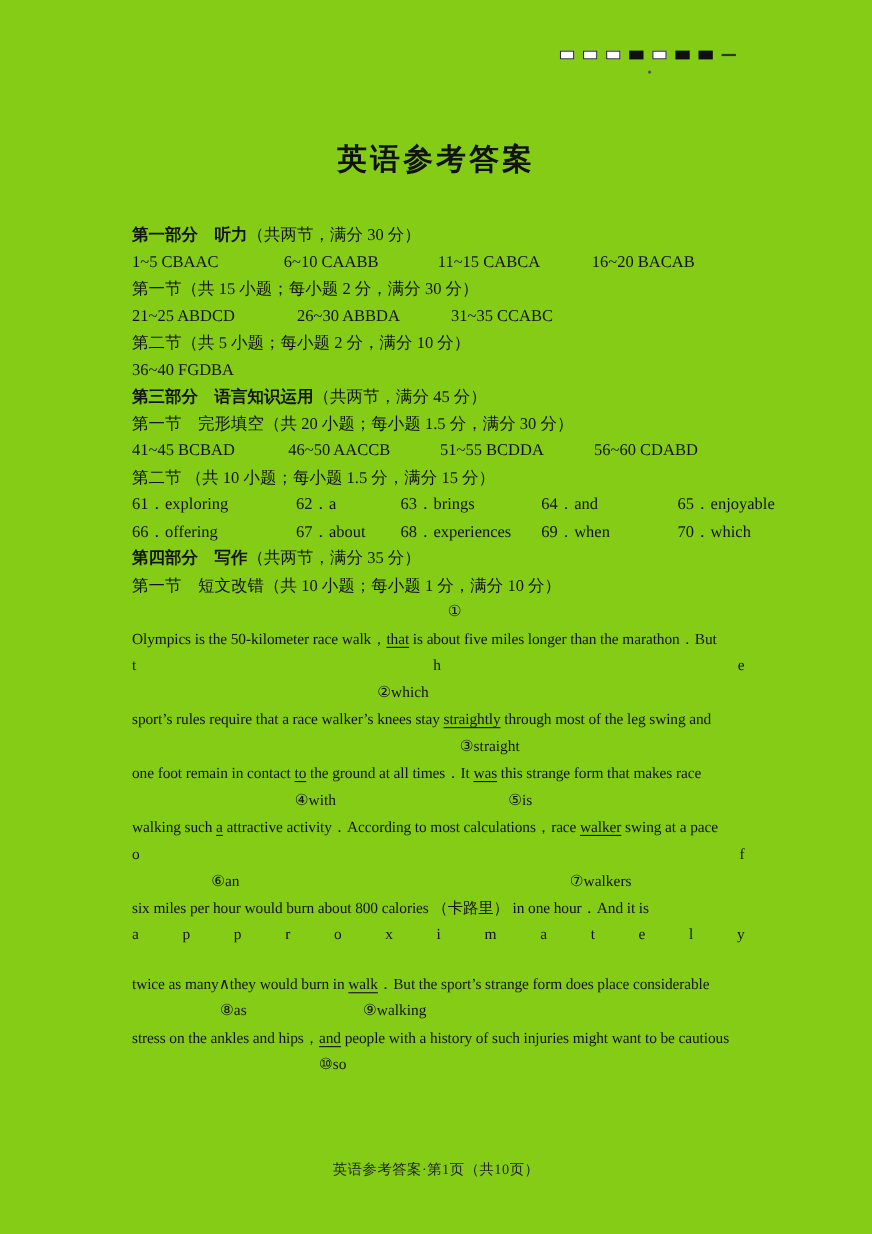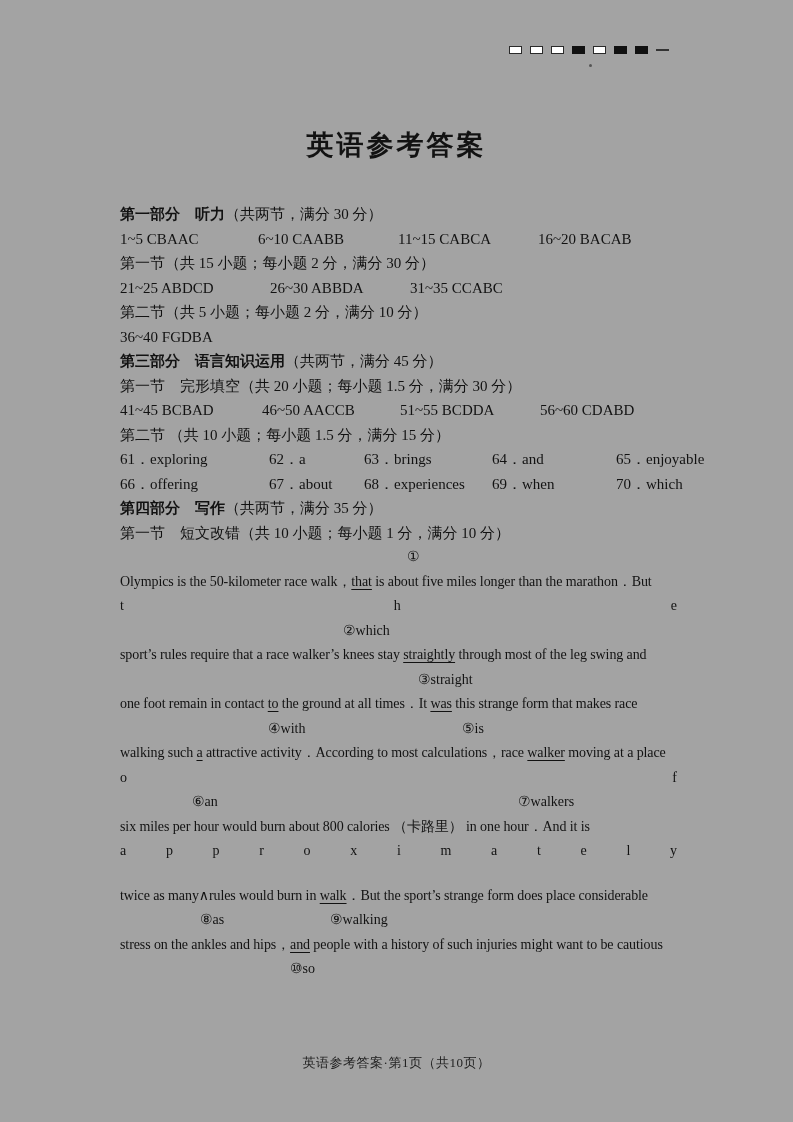--- a/index.html
+++ b/index.html
@@ -1,17 +1,17 @@
 <!DOCTYPE html>
 <html><head>
 <meta charset="utf-8">
 <style>
   html,body{margin:0;padding:0;background:#ffffff;}
   .page{
-    position:relative;width:793px;height:1122px;background:#a3a3a3;
+    position:relative;width:793px;height:1122px;background:#84cc16;
     font-family:"Liberation Serif","DejaVu Serif","DejaVu Sans",serif;
     color:#121212;overflow:hidden;
   }
   
   .reg-marks{position:absolute;top:46px;left:509px;display:flex;align-items:center;gap:8px;}
   .mk{width:13px;height:8px;box-sizing:border-box;display:inline-block;}
   .mk.o{border:1.5px solid #2a2a2a;background:#fff;}
   .mk.f{background:#101010;}
   .mk.l{height:2px;background:#333;border:none;}
   .spec{position:absolute;top:64px;left:589px;width:3px;height:3px;background:#555;border-radius:50%;}
@@ -106,21 +106,21 @@
     <div class="ln corr">
         <span class="abs" style="left:298px">③straight</span>
       </div>
 
     <div class="ln p"><span>one foot remain in contact </span><span class="u">to</span><span> the ground at all times．It </span><span class="u">was</span><span> this strange form that makes race</span></div>
     <div class="ln corr">
         <span class="abs" style="left:148px">④with</span>
         <span class="abs" style="left:342px">⑤is</span>
       </div>
 
-    <div class="ln p"><span>walking such </span><span class="u">a</span><span> attractive activity．According to most calculations，race </span><span class="u">walker</span><span> moving at a place</span></div>
+    <div class="ln p"><span>walking such </span><span class="u">a</span><span> attractive activity．According to most calculations，race </span><span class="u">walker</span><span> swing at a pace</span></div>
     <div class="ln spread">
         <span>o</span>
         <span>f</span>
       </div>
     <div class="ln corr">
         <span class="abs" style="left:72px">⑥an</span>
         <span class="abs" style="left:398px">⑦walkers</span>
       </div>
 
     <div class="ln p">six miles per hour would burn about 800 calories （卡路里） in one hour．And it is</div>
@@ -133,21 +133,21 @@
         <span>x</span>
         <span>i</span>
         <span>m</span>
         <span>a</span>
         <span>t</span>
         <span>e</span>
         <span>l</span>
         <span>y</span>
       </div>
 
-    <div class="ln p gap"><span>twice as many∧rules would burn in </span><span class="u">walk</span><span>．But the sport’s strange form does place considerable</span></div>
+    <div class="ln p gap"><span>twice as many∧they would burn in </span><span class="u">walk</span><span>．But the sport’s strange form does place considerable</span></div>
     <div class="ln corr">
         <span class="abs" style="left:80px">⑧as</span>
         <span class="abs" style="left:210px">⑨walking</span>
       </div>
 
     <div class="ln p"><span>stress on the ankles and hips，</span><span class="u">and</span><span> people with a history of such injuries might want to be cautious</span></div>
     <div class="ln corr">
         <span class="abs" style="left:170px">⑩so</span>
       </div>
 

